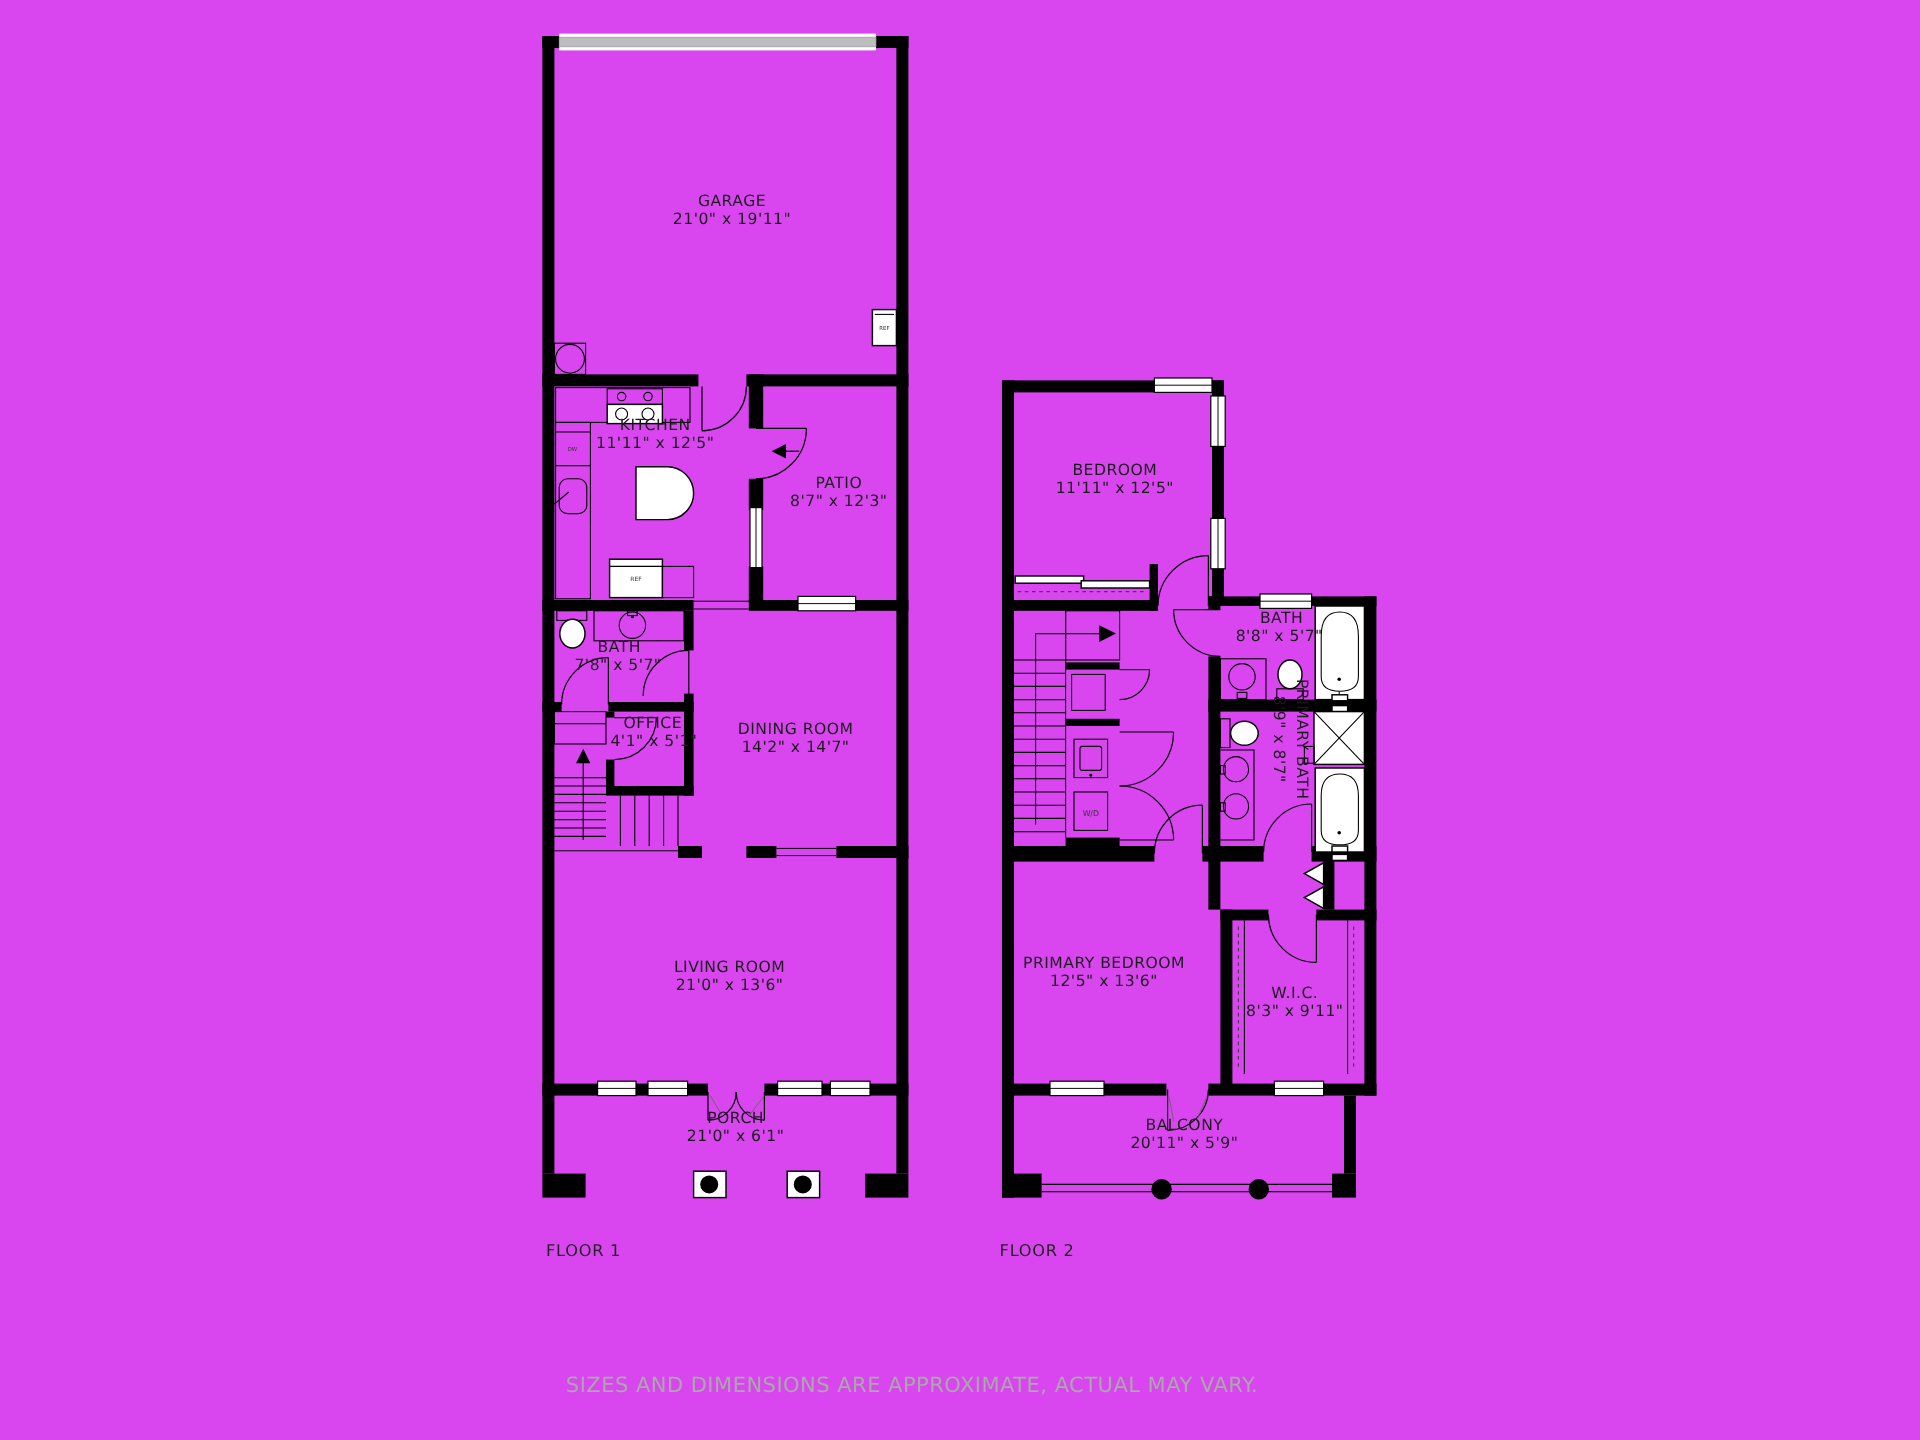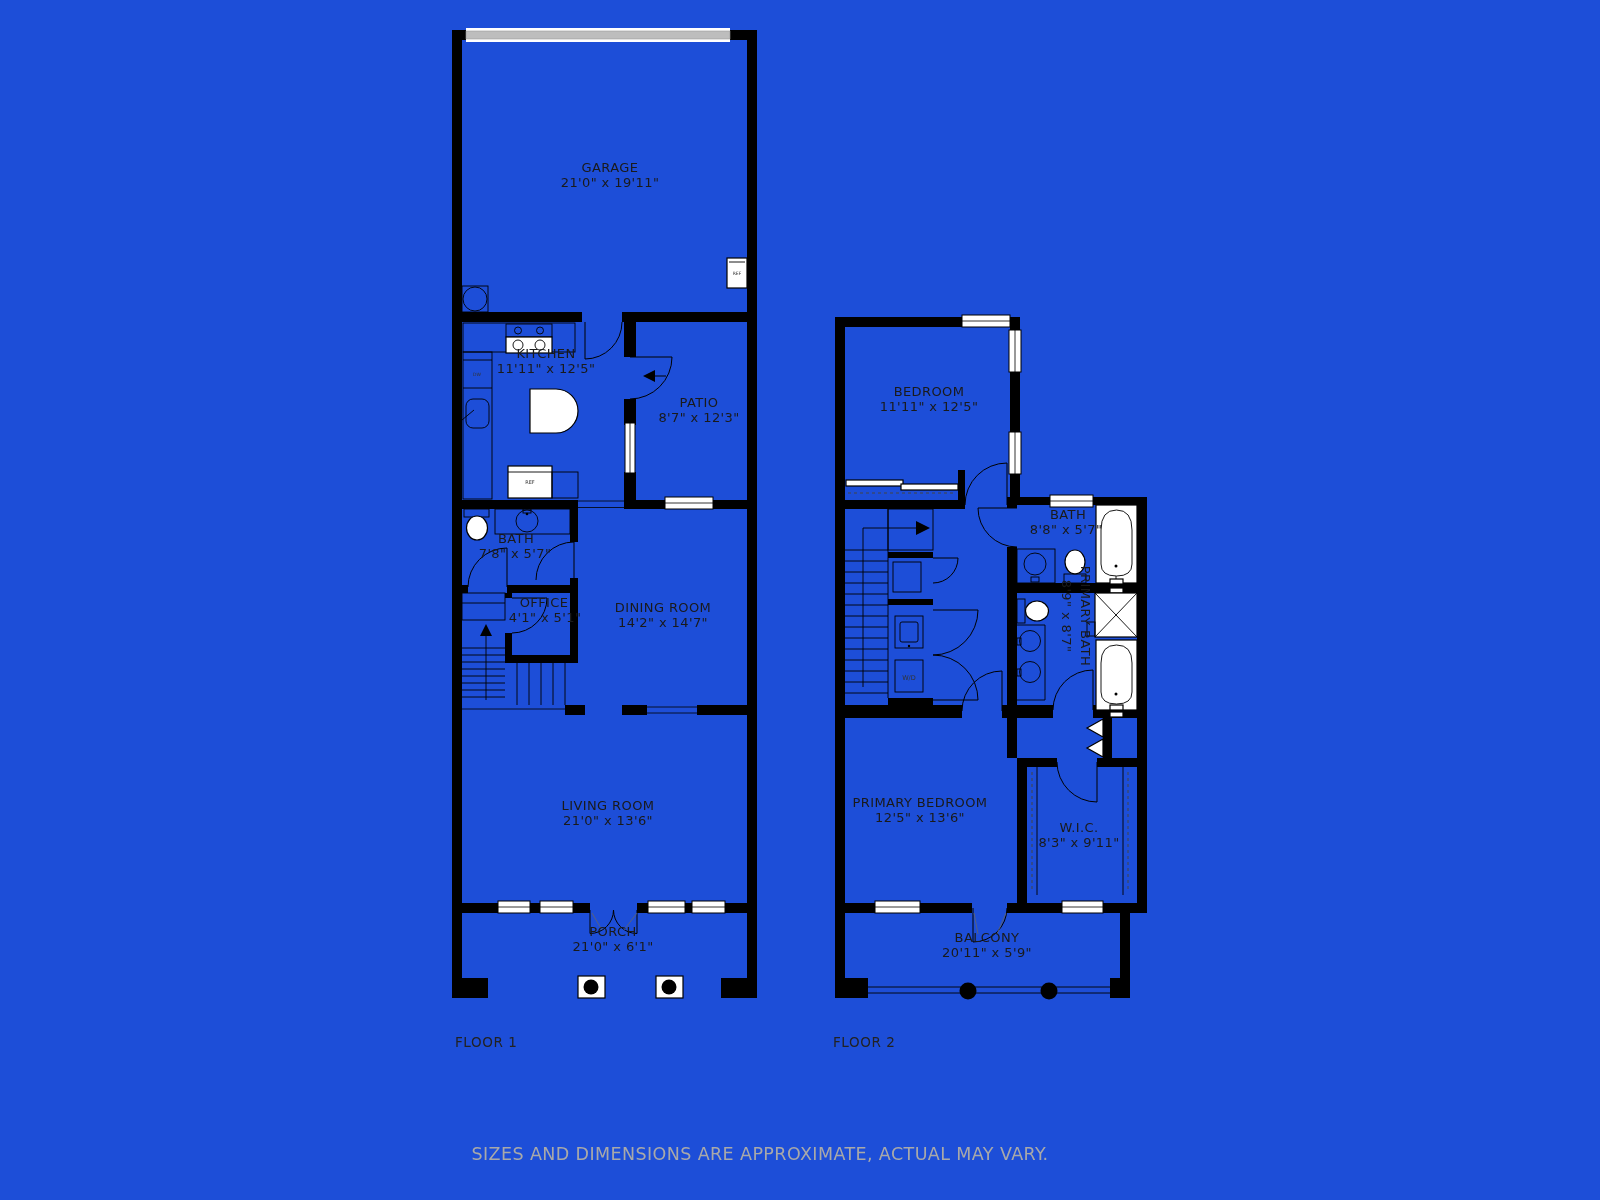--- a/index.html
+++ b/index.html
@@ -1,19 +1,19 @@
 <!DOCTYPE html>
 <html><head>
 <meta charset="utf-8">
 <style>
   html,body { margin:0; padding:0; background:#ffffff; }
   #canvas {
     position:relative;
     width:1600px; height:1200px;
-    background:#1d4ed8;
+    background:#d946ef;
     font-family:"DejaVu Sans","Liberation Sans",sans-serif;
     overflow:hidden;
   }
   svg { position:absolute; left:0; top:0; }
 
   .wall      { fill:#000000; }
   .win       { fill:#ffffff; stroke:#000000; stroke-width:1; }
   .winline   { stroke:#000000; stroke-width:0.8; }
   .fx        { fill:#ffffff; stroke:#000000; stroke-width:1.2; }
   .fxthin    { fill:none; stroke:#000000; stroke-width:0.9; }

